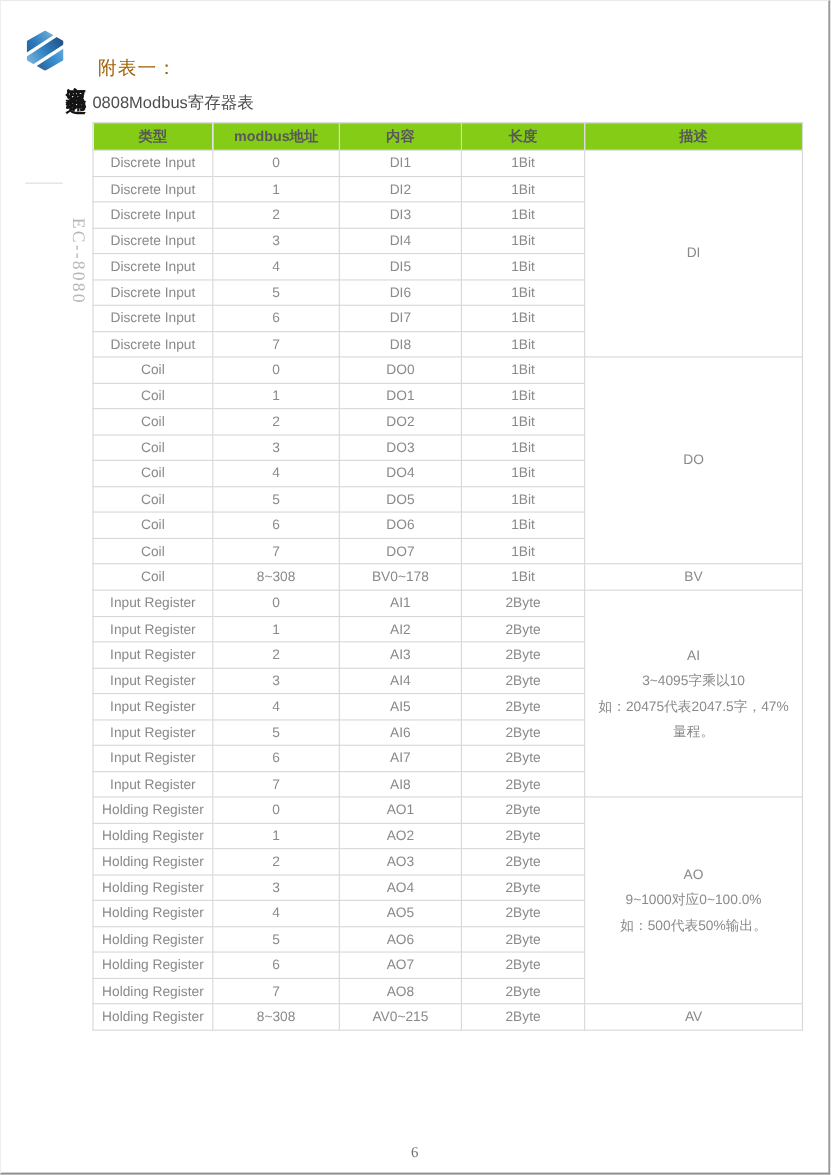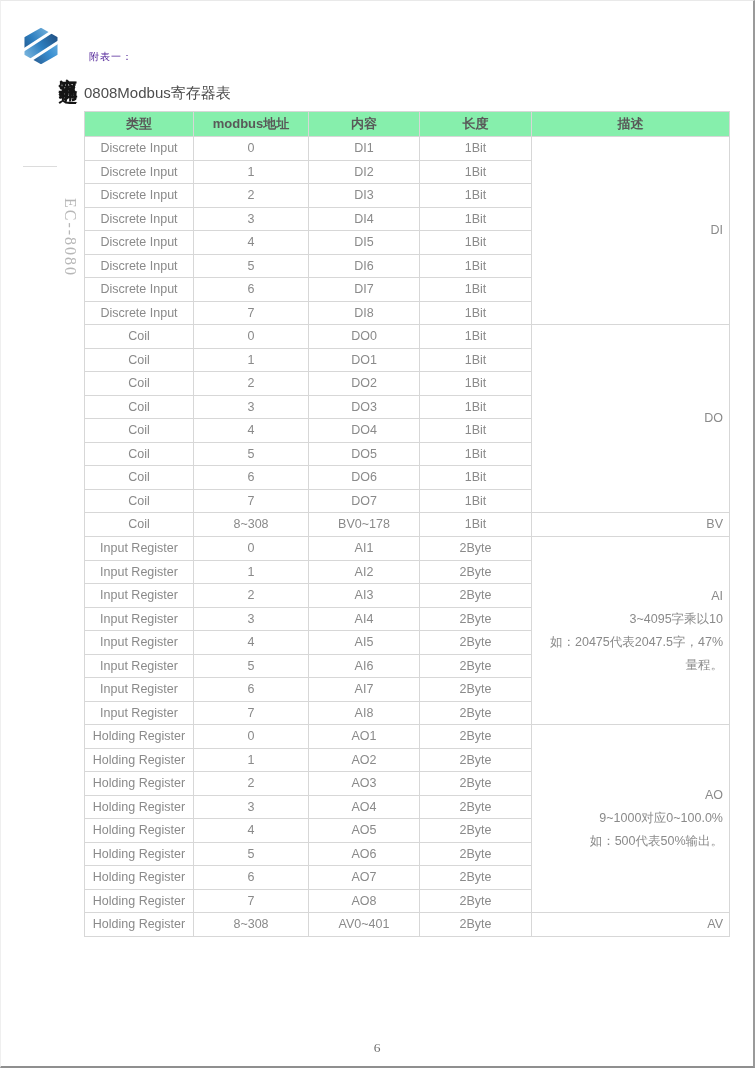--- a/index.html
+++ b/index.html
@@ -34,45 +34,44 @@
     position:absolute;left:0;top:197px;width:78px;
     display:flex;justify-content:center;
     writing-mode:vertical-rl;
     font-family:"Liberation Serif","DejaVu Serif",serif;
     font-size:16px;letter-spacing:2px;
     color:#b7b7b7;
   }
   
   .appendix-label{
     position:absolute;left:88px;top:49px;
-    font-size:10px;color:#4c1d95;letter-spacing:1px;
+    font-size:17px;color:#a16207;letter-spacing:1px;
   }
   .table-title{
     position:absolute;left:83px;top:83px;margin:0;
     font-size:15px;font-weight:normal;color:#4d4d4d;
   }
   table.reg{
     position:absolute;left:83px;top:110px;
     width:645px;border-collapse:collapse;table-layout:fixed;
     font-size:12.5px;color:#8a8a8a;
   }
   table.reg th,table.reg td{
     border:1px solid #d7d7d7;
     text-align:center;vertical-align:middle;
     padding:0;overflow:hidden;white-space:nowrap;
   }
   table.reg th{
     height:24px;font-size:13px;font-weight:bold;color:#595959;
-    background:#86efac;
+    background:#84cc16;
   }
   table.reg td{height:22.5px;line-height:22.5px;}
   table.reg td.desc{
     white-space:normal;line-height:23px;padding:0 6px;
     vertical-align:middle;
-    text-align:right;
   }
   
   .footer-pagenum{
     position:absolute;left:0;top:1039px;width:100%;
     text-align:center;
     font-family:"Liberation Serif","DejaVu Serif",serif;
     font-size:13.5px;color:#707070;
   }
 </style>
 </head>
@@ -353,21 +352,21 @@
         </tr>
         <tr>
           <td>Holding Register</td>
           <td>7</td>
           <td>AO8</td>
           <td>2Byte</td>
         </tr>
         <tr>
           <td>Holding Register</td>
           <td>8~308</td>
-          <td>AV0~401</td>
+          <td>AV0~215</td>
           <td>2Byte</td>
           <td rowspan="1" class="desc">
             <div>AV</div>
           </td>
         </tr>
       </tbody>
   </table>
 
   <div class="footer-pagenum">6</div>
 

